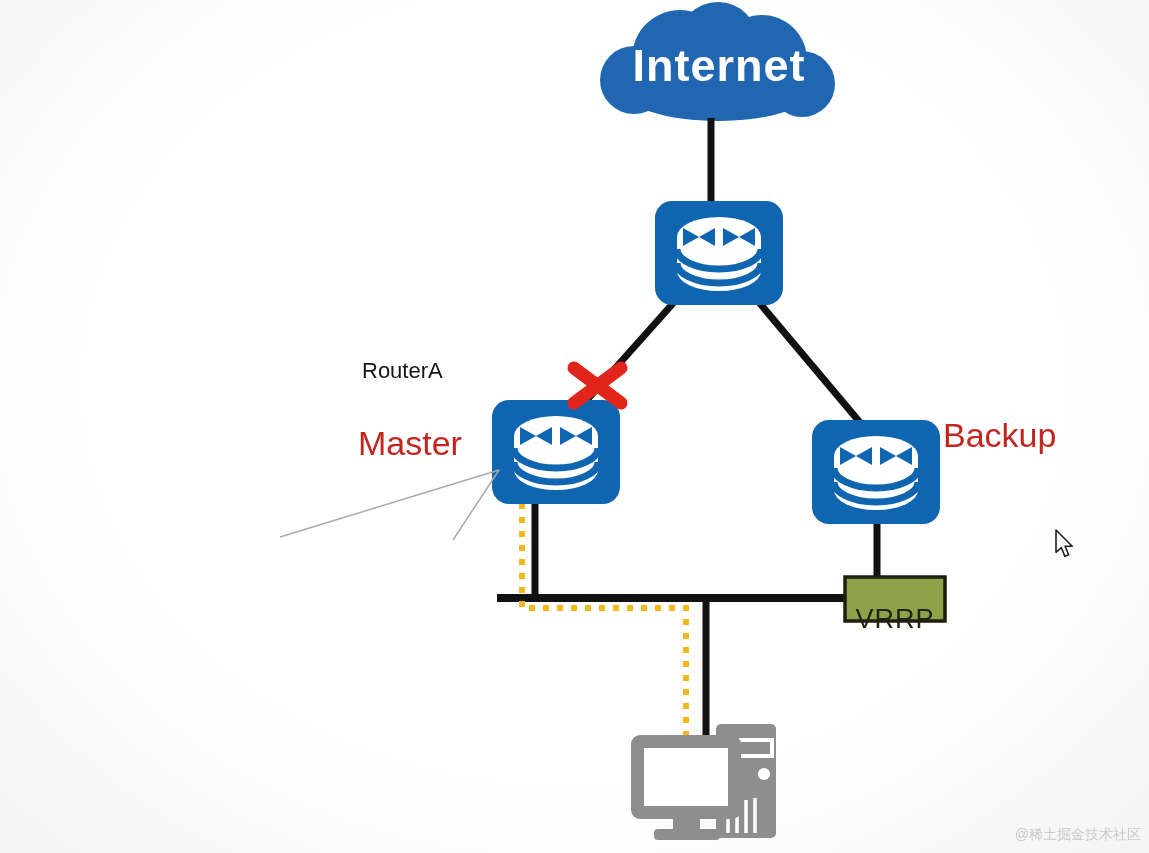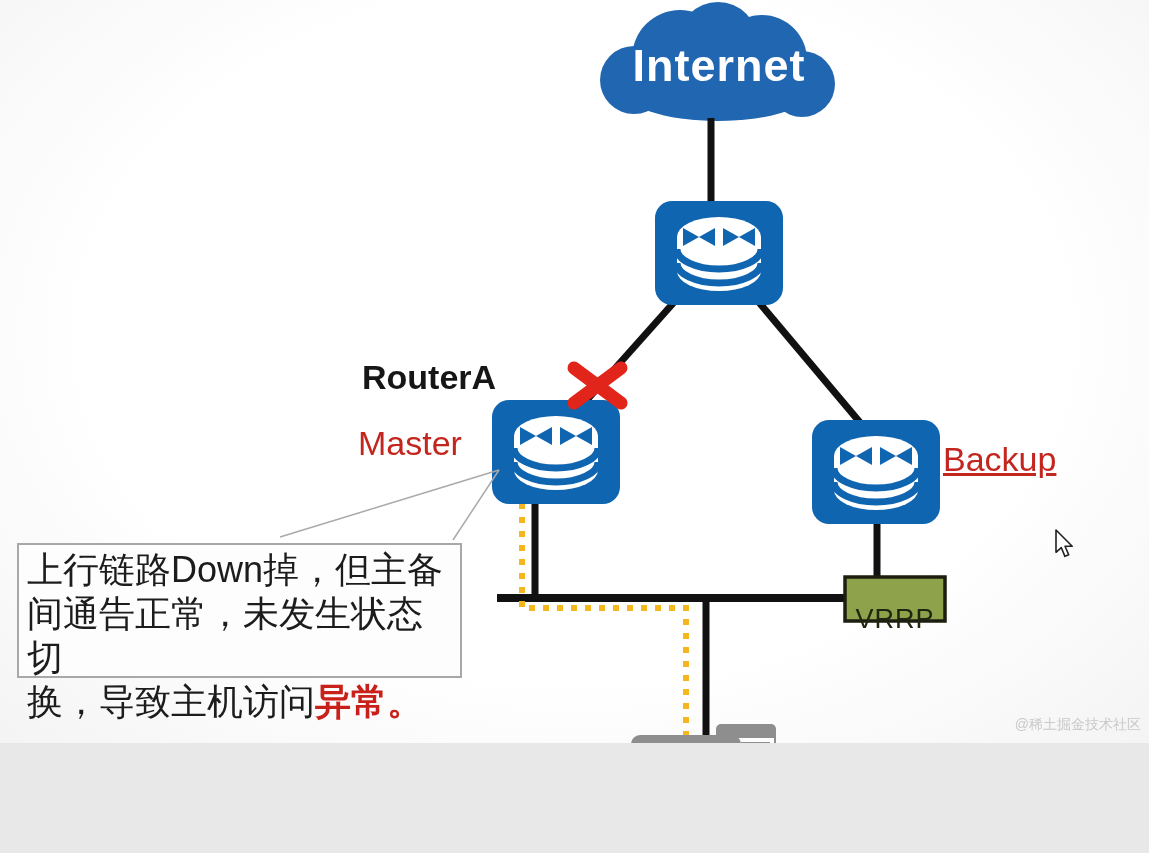--- a/index.html
+++ b/index.html
@@ -1,35 +1,35 @@
 <!DOCTYPE html>
 <html><head>
 <meta charset="utf-8">
 <style>
   html,body{margin:0;padding:0;background:#e8e8e8;}
   .canvas{
     position:relative;
-    width:1149px;height:743px;
+    width:1149px;height:853px;
     margin:0 auto;
     background:radial-gradient(ellipse at 50% 45%, #ffffff 60%, #f4f4f4 100%);
     overflow:hidden;
     font-family:"Liberation Sans", sans-serif;
   }
   .canvas svg{position:absolute;left:0;top:0;}
   .lbl{position:absolute;white-space:nowrap;}
   .lbl-internet{
     left:599px;top:40px;width:240px;text-align:center;
     font-size:45px;font-weight:bold;color:#ffffff;letter-spacing:1px;
   }
-  .lbl-router-name{font-size:34px;font-weight:bold;color:#161616;}
+  .lbl-router-name{font-size:22px;font-weight:normal;color:#161616;}
   .lbl-router-a{left:362px;top:358px;}
   .lbl-router-b{left:858px;top:358px;}
   .lbl-role{font-size:34px;color:#c3261f;}
   .lbl-master{left:358px;top:424px;}
-  .lbl-backup{left:943px;top:440px;text-decoration:underline;}
+  .lbl-backup{left:943px;top:416px;}
   .lbl-vrrp{
     left:845px;top:584px;width:100px;text-align:center;
     font-size:27px;color:#20250f;font-weight:500;letter-spacing:1px;margin-top:20px;
   }
   .annotation{
     position:absolute;left:17px;top:543px;width:445px;height:135px;
     background:#fdfdfd;border:2px solid #a8a8a8;box-sizing:border-box;
     padding:3px 6px 0 8px;
     font-size:36px;line-height:44px;color:#1c1c1c;letter-spacing:0px;
   }
@@ -121,20 +121,15 @@
 
   <div class="lbl lbl-internet">Internet</div>
 
   <div class="lbl lbl-router-name lbl-router-a">RouterA</div>
   <div class="lbl lbl-role lbl-master">Master</div>
 
   <div class="lbl lbl-role lbl-backup">Backup</div>
 
   <div class="lbl lbl-vrrp">VRRP</div>
 
-  <div class="annotation">
-    <div>上行链路Down掉，但主备</div>
-    <div>间通告正常，未发生状态切</div>
-    <div><span>换，导致主机访问</span><span class="hl">异常。</span></div>
-  </div>
 
   <div class="lbl watermark">@稀土掘金技术社区</div>
 </div>
 
 </body></html>

